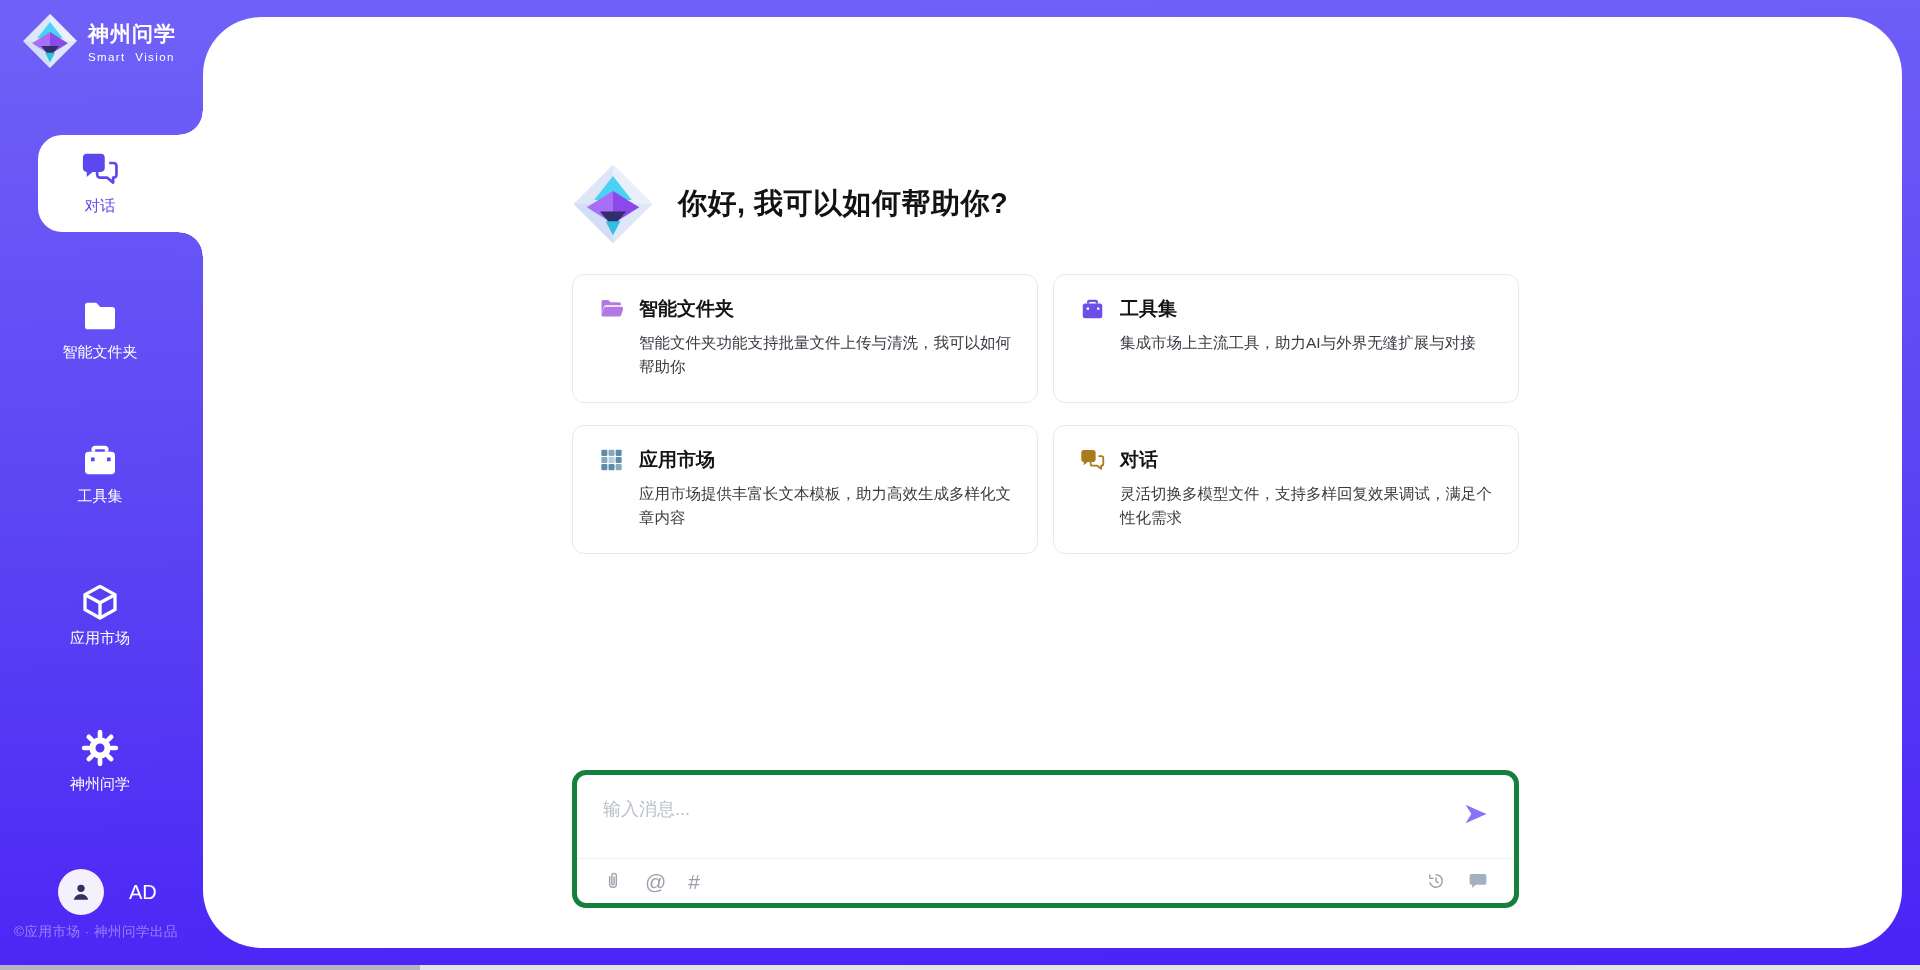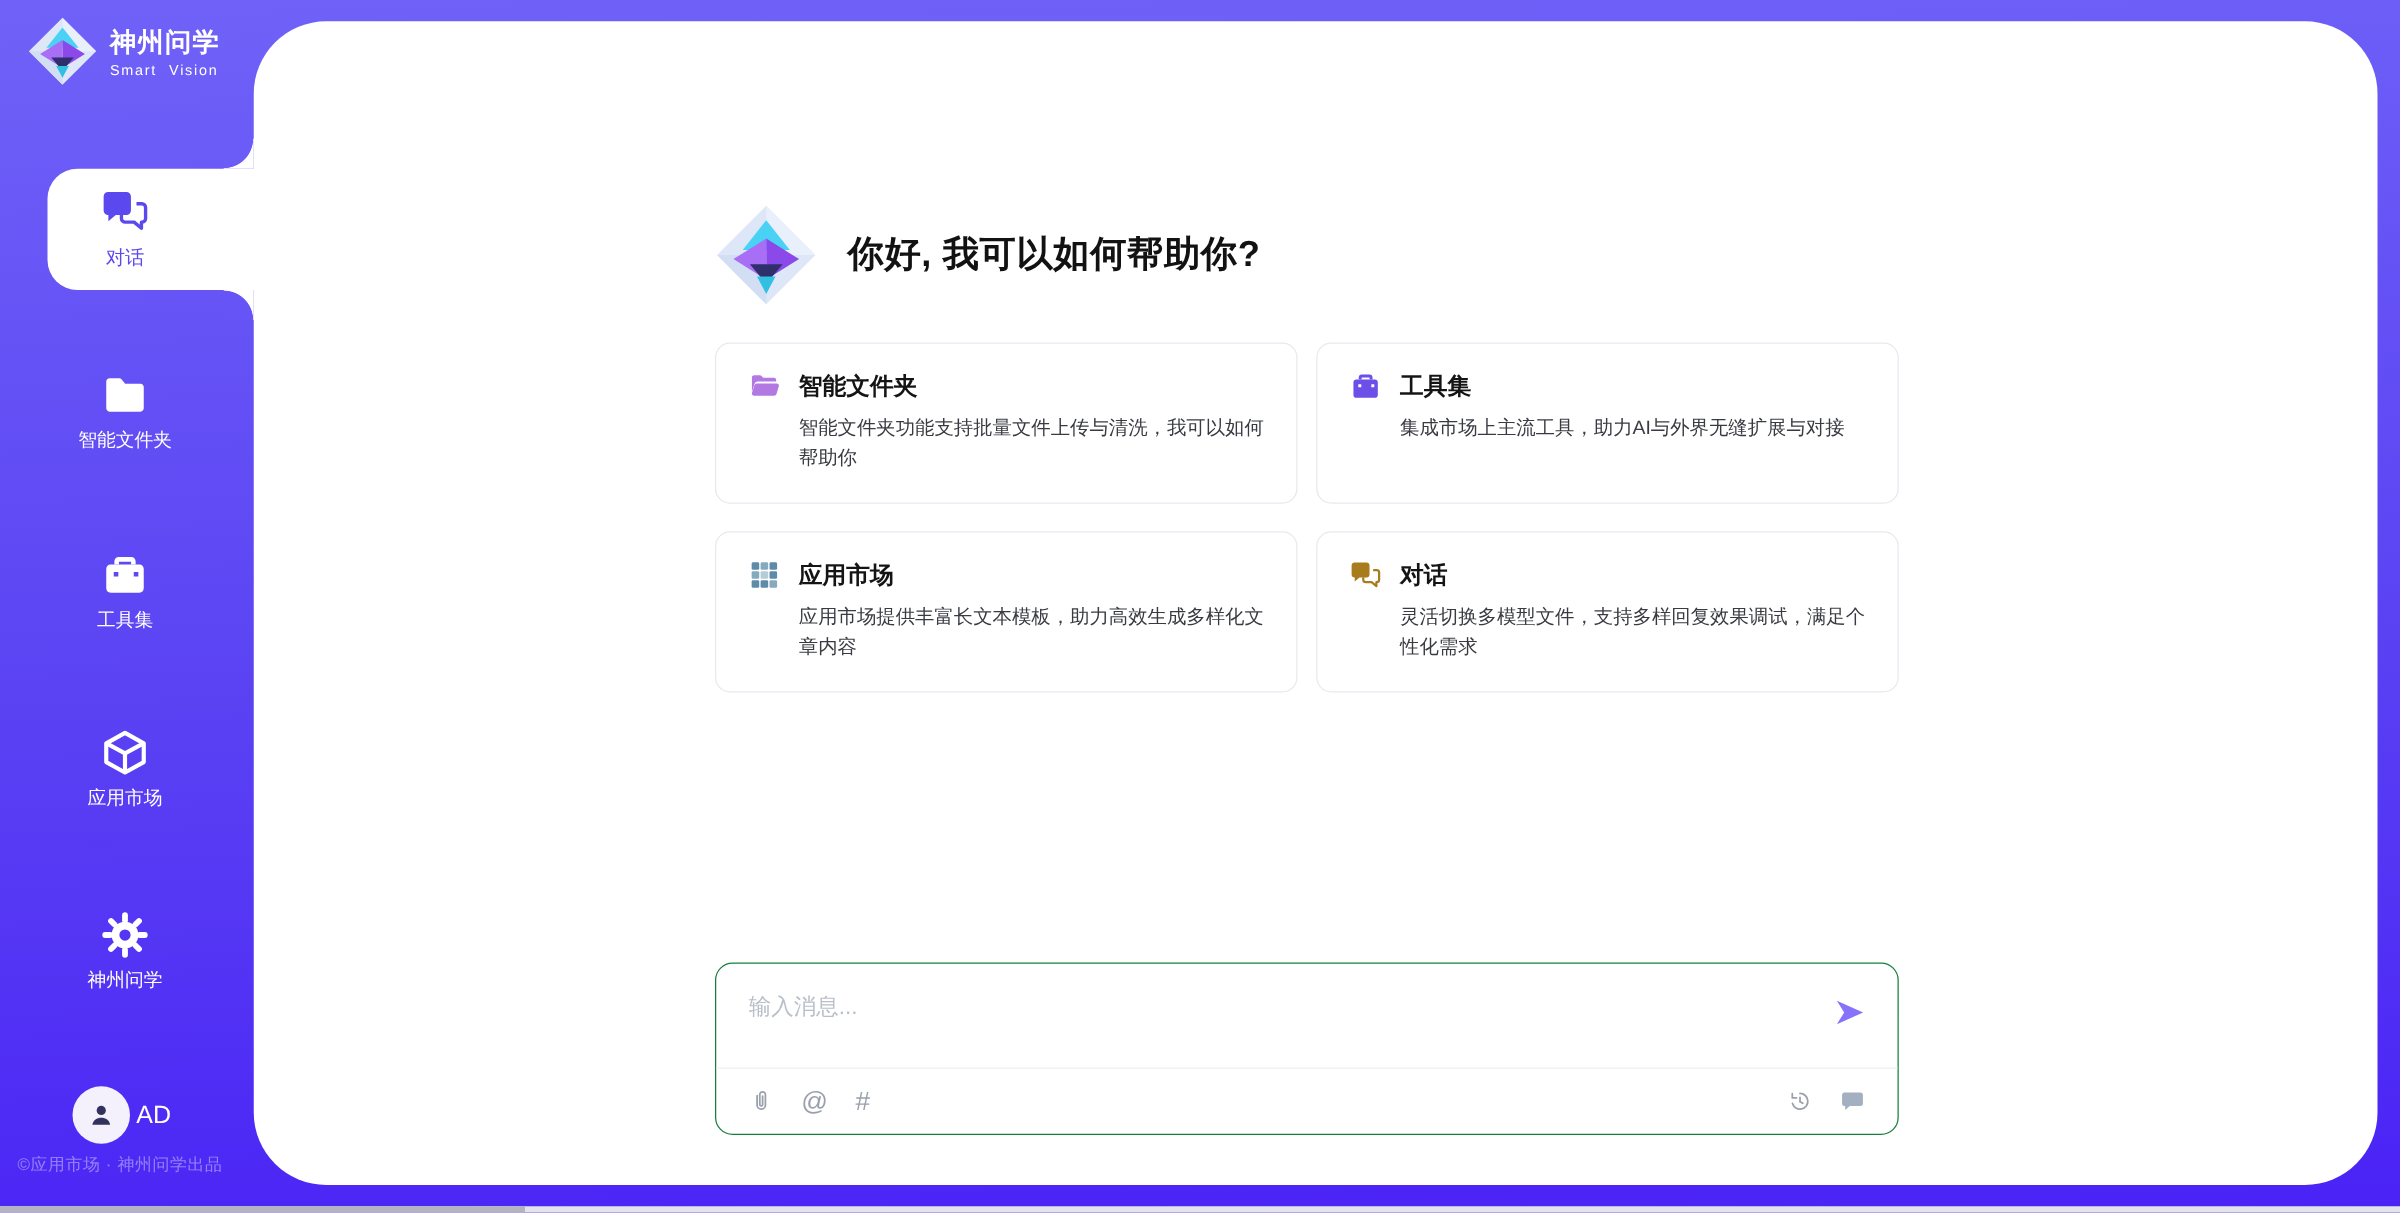--- a/index.html
+++ b/index.html
@@ -49,21 +49,21 @@
     display:flex; flex-direction:column; align-items:center;
     color:#ffffff; cursor:pointer;
   }
   .nav-item .nav-ico { width:40px; height:40px; color:#ffffff; }
   .nav-item .nav-label { margin-top:7px; font-size:15px; }
   .nav-folder  { top:296px; }
   .nav-toolbox { top:440px; }
   .nav-cube    { top:582px; }
   .nav-gear    { top:728px; }
 
-  .user-row { position:absolute; left:58px; top:869px; display:flex; align-items:center; gap:5px; cursor:pointer; }
+  .user-row { position:absolute; left:58px; top:869px; display:flex; align-items:center; gap:25px; cursor:pointer; }
   .avatar { width:46px; height:46px; border-radius:50%; background:#f4f1fc; display:flex; align-items:center; justify-content:center; }
   .user-name { font-size:20px; color:#ffffff; }
   .sidebar-footer { position:absolute; left:14px; top:923px; font-size:13.5px; color:rgba(255,255,255,0.4); letter-spacing:0.5px; }
 
   
   .greeting { position:absolute; left:369px; top:146px; display:flex; align-items:center; gap:24px; }
   .greeting-gem { width:82px; height:82px; }
   .greeting-title { font-size:29px; font-weight:bold; color:#121212; letter-spacing:0.5px; }
 
   
@@ -90,21 +90,21 @@
     display:inline-flex; align-items:center; gap:11px; padding:0 16px 0 14px;
     background:#f3f4f8; border-radius:22px; cursor:pointer;
   }
   .pill-gem { width:27px; height:27px; }
   .model-name { font-size:18px; color:#202329; }
   .chevron { width:16px; height:16px; color:#3c4046; }
 
   
   .composer {
     position:absolute; left:369px; top:753px; width:947px; height:138px;
-    background:#ffffff; border:1px solid #15803d; border-radius:14px;
+    background:#ffffff; border:5px solid #15803d; border-radius:14px;
   }
   .composer-input {
     position:absolute; left:26px; top:19px; width:830px; height:30px;
     border:none; outline:none; background:transparent;
     font-size:18px; color:#333333; font-family:"Liberation Sans", sans-serif;
   }
   .composer-input::placeholder { color:#b9bfc9; }
   .send-btn { position:absolute; right:24px; top:25px; width:28px; height:28px; color:#8673fa; cursor:pointer; background:none; border:none; }
   .composer-divider { position:absolute; left:0; right:0; top:83px; height:1px; background:#eef0f3; }
   .composer-toolbar {

